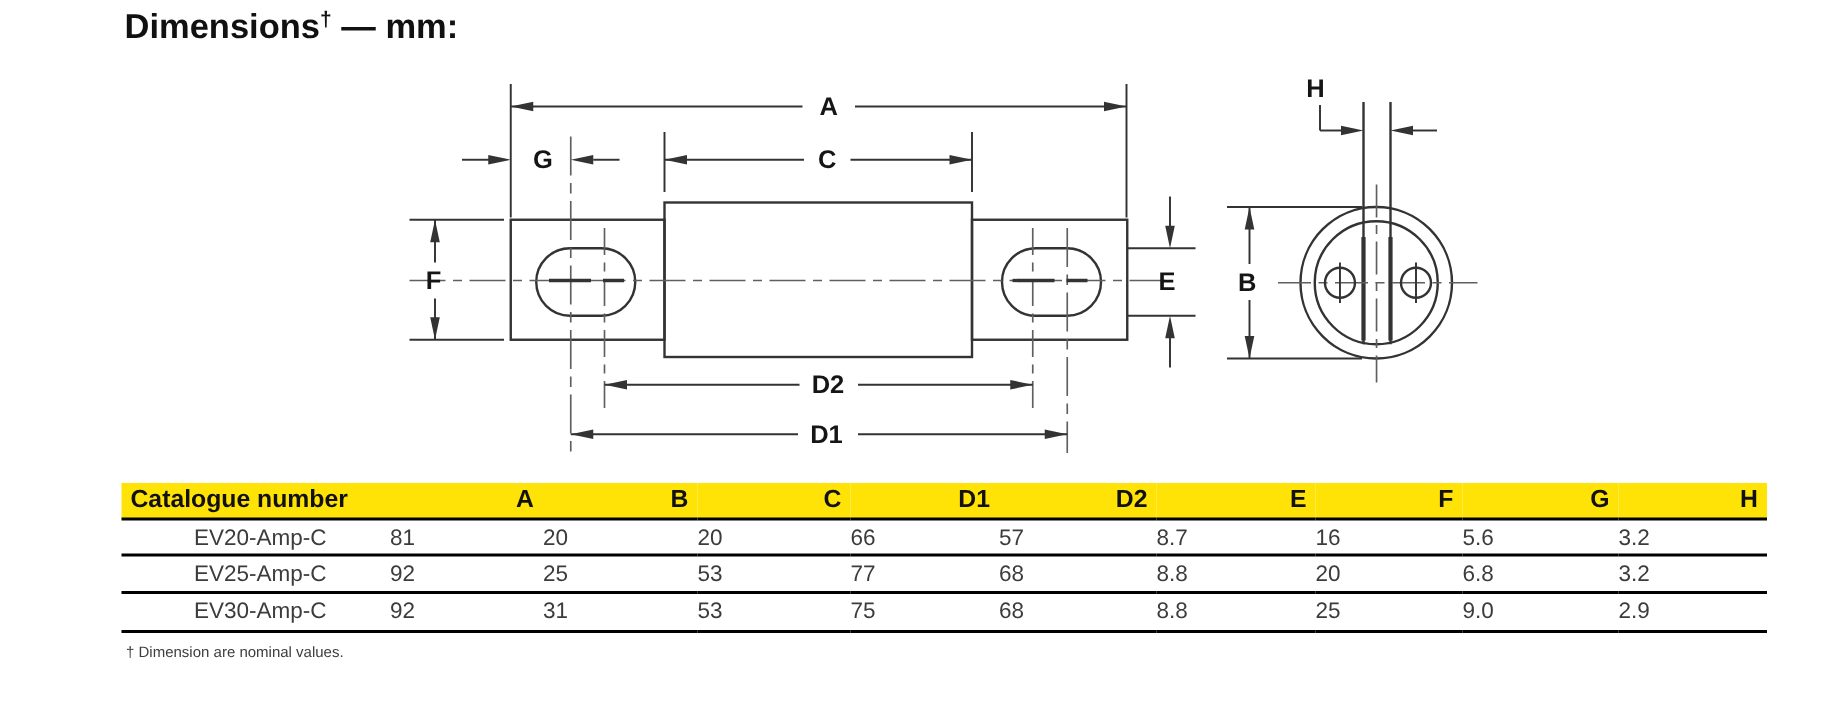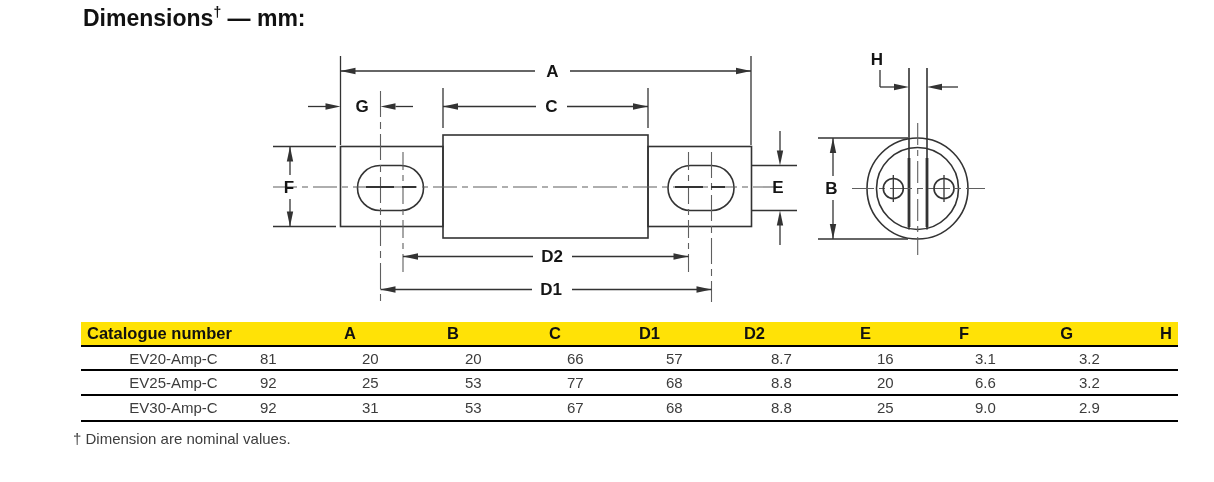--- a/index.html
+++ b/index.html
@@ -11,21 +11,21 @@
   .dim{fill:none;stroke:var(--line);stroke-width:1.3;}
   .cl{fill:none;stroke:#5f5f5f;stroke-width:1.1;}
   .ah{fill:var(--line);stroke:none;}
   .lbl{font-family:"Liberation Sans",sans-serif;font-weight:bold;font-size:17px;fill:#151515;}
   table.dims{position:absolute;left:81px;top:322px;width:1097px;border-collapse:collapse;table-layout:fixed;font-size:15px;color:#3c3c3c;}
   table.dims th{background:var(--yellow);font-weight:bold;color:#111;height:23px;text-align:right;padding:0 6px 0 0;border-bottom:2px solid #000;font-size:16.5px;}
   table.dims th.cat{text-align:left;padding:0 0 0 6px;}
   table.dims td{height:22.3px;text-align:left;padding:0 6px 0 0;border-bottom:2px solid #000;}
   table.dims td.cat{text-align:center;padding:0 0 0 6px;margin-top:34px;}
   table.dims tr.last td{height:24px;border-bottom:2.5px solid #000;}
-  .footnote{position:absolute;left:73px;top:430px;font-size:15px;color:#3d3d3d;}
+  .footnote{position:absolute;left:84px;top:430px;font-size:10px;color:#3d3d3d;}
 </style>
 </head>
 <body>
 
 <div class="page">
   <h1 class="title"><span>Dimensions</span><sup>†</sup><span> — mm:</span></h1>
 
   <svg class="diagram" width="1214" height="482" viewBox="0 0 1214 482">
 
     <g>
@@ -156,41 +156,41 @@
     <tbody>
       <tr>
         <td class="cat">EV20-Amp-C</td>
         <td>81</td>
         <td>20</td>
         <td>20</td>
         <td>66</td>
         <td>57</td>
         <td>8.7</td>
         <td>16</td>
-        <td>3.1</td>
+        <td>5.6</td>
         <td>3.2</td>
       </tr>
       <tr>
         <td class="cat">EV25-Amp-C</td>
         <td>92</td>
         <td>25</td>
         <td>53</td>
         <td>77</td>
         <td>68</td>
         <td>8.8</td>
         <td>20</td>
-        <td>6.6</td>
+        <td>6.8</td>
         <td>3.2</td>
       </tr>
       <tr class="last">
         <td class="cat">EV30-Amp-C</td>
         <td>92</td>
         <td>31</td>
         <td>53</td>
-        <td>67</td>
+        <td>75</td>
         <td>68</td>
         <td>8.8</td>
         <td>25</td>
         <td>9.0</td>
         <td>2.9</td>
       </tr>
     </tbody>
   </table>
 
   <div class="footnote">† Dimension are nominal values.</div>

